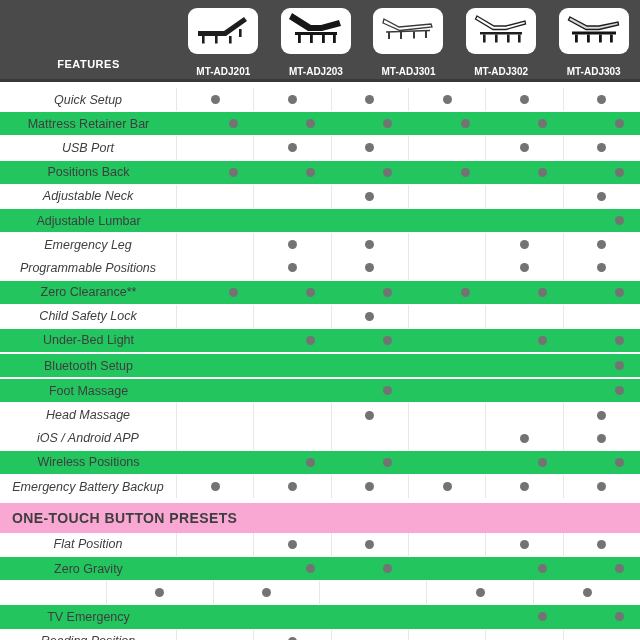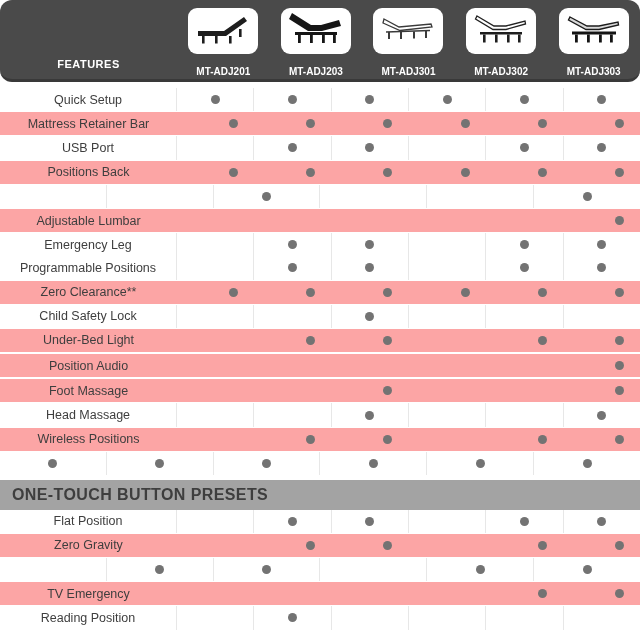--- a/index.html
+++ b/index.html
@@ -10,21 +10,20 @@
     overflow: hidden;
   }
   .page { width: 640px; height: 640px; display: flex; flex-direction: column; }
 
   
   .hdr {
     height: 79px; flex: 0 0 79px;
     background: #4a4a4a;
     border-bottom: 3px solid #393939;
     display: flex;
-    border-radius: 12px;
   }
   .hdr-features {
     width: 177px; flex: 0 0 177px;
     display: flex; align-items: flex-end; justify-content: center;
     padding-bottom: 9px; box-sizing: border-box;
     color: #ffffff; font-size: 11px; font-weight: bold; letter-spacing: 0.5px;
   }
   .hdr-cols { flex: 1; display: flex; }
   .prod-col {
     flex: 1; display: flex; flex-direction: column; align-items: center;
@@ -44,32 +43,32 @@
   .tbody { flex: 1; display: flex; flex-direction: column; }
   .gap-top { height: 6px; flex: 0 0 6px; background: #fff; }
   .row { display: flex; height: 23.2px; flex: 0 0 23.2px; }
   .cell { display: flex; align-items: center; justify-content: center; box-sizing: border-box; }
   .cell.label {
     width: 177px; flex: 0 0 177px;
     font-size: 12.5px; color: #3e3e3e;
     text-align: center;
   }
   .cell.val { flex: 1; }
-  .row.white { background: #ffffff; }
+  .row.white { background: #ffffff; font-style: italic; }
   .row.white .cell { border-right: 1px solid #e7e7e7; }
   .row.white .cell:last-child { border-right: none; }
-  .row.gray { background: #fca5a5; border-top: 1px solid #ffffff; border-bottom: 1px solid #ffffff; gap: 36px; }
+  .row.gray { background: #22c55e; border-top: 1px solid #ffffff; border-bottom: 1px solid #ffffff; gap: 36px; }
   .dot { width: 9px; height: 9px; border-radius: 50%; background: #737373; }
 
   .band {
     height: 30px; flex: 0 0 30px; margin-top: 4.6px;
-    background: #a3a3a3;
+    background: #f9a8d4;
     display: flex; align-items: center;
     padding-left: 12px; box-sizing: border-box;
-    font-size: 16px; font-weight: bold; color: #3e3e3e; letter-spacing: 0.4px;
+    font-size: 14px; font-weight: bold; color: #3e3e3e; letter-spacing: 0.4px;
   }
 </style>
 </head>
 <body>
 
 <div class="page">
   <header class="hdr">
     <div class="hdr-features">FEATURES</div>
     <div class="hdr-cols" id="hdrCols">
         <div class="prod-col">
@@ -212,20 +211,21 @@
           <span class="dot"></span>
         </div>
         <div class="cell val">
           <span class="dot"></span>
         </div>
         <div class="cell val">
           <span class="dot"></span>
         </div>
       </div>
       <div class="row white">
+        <div class="cell label">Adjustable Neck</div>
         <div class="cell val"></div>
         <div class="cell val"></div>
         <div class="cell val">
           <span class="dot"></span>
         </div>
         <div class="cell val"></div>
         <div class="cell val"></div>
         <div class="cell val">
           <span class="dot"></span>
         </div>
@@ -318,21 +318,21 @@
         </div>
         <div class="cell val"></div>
         <div class="cell val">
           <span class="dot"></span>
         </div>
         <div class="cell val">
           <span class="dot"></span>
         </div>
       </div>
       <div class="row gray">
-        <div class="cell label">Position Audio</div>
+        <div class="cell label">Bluetooth Setup</div>
         <div class="cell val"></div>
         <div class="cell val"></div>
         <div class="cell val"></div>
         <div class="cell val"></div>
         <div class="cell val"></div>
         <div class="cell val">
           <span class="dot"></span>
         </div>
       </div>
       <div class="row gray">
@@ -354,38 +354,52 @@
         <div class="cell val"></div>
         <div class="cell val">
           <span class="dot"></span>
         </div>
         <div class="cell val"></div>
         <div class="cell val"></div>
         <div class="cell val">
           <span class="dot"></span>
         </div>
       </div>
+      <div class="row white">
+        <div class="cell label">iOS / Android APP</div>
+        <div class="cell val"></div>
+        <div class="cell val"></div>
+        <div class="cell val"></div>
+        <div class="cell val"></div>
+        <div class="cell val">
+          <span class="dot"></span>
+        </div>
+        <div class="cell val">
+          <span class="dot"></span>
+        </div>
+      </div>
       <div class="row gray">
         <div class="cell label">Wireless Positions</div>
         <div class="cell val"></div>
         <div class="cell val">
           <span class="dot"></span>
         </div>
         <div class="cell val">
           <span class="dot"></span>
         </div>
         <div class="cell val"></div>
         <div class="cell val">
           <span class="dot"></span>
         </div>
         <div class="cell val">
           <span class="dot"></span>
         </div>
       </div>
       <div class="row white">
+        <div class="cell label">Emergency Battery Backup</div>
         <div class="cell val">
           <span class="dot"></span>
         </div>
         <div class="cell val">
           <span class="dot"></span>
         </div>
         <div class="cell val">
           <span class="dot"></span>
         </div>
         <div class="cell val">

